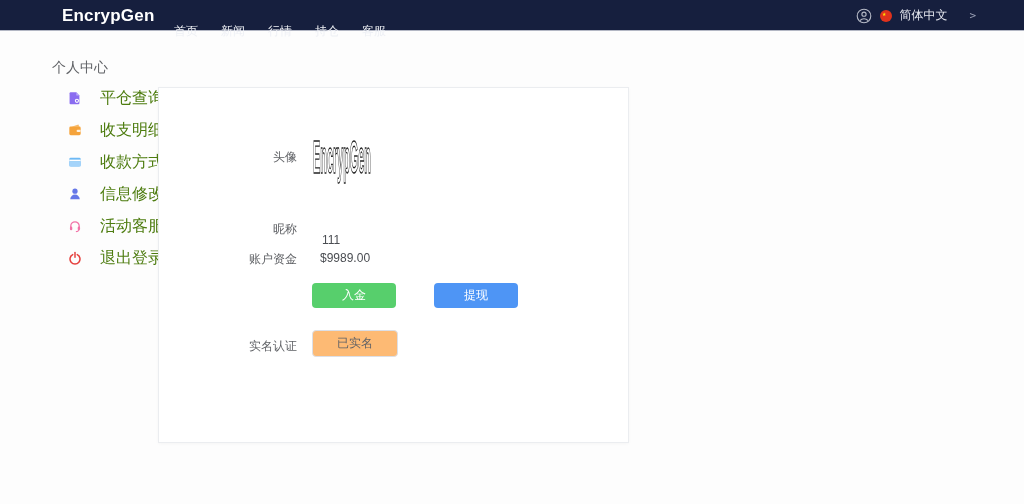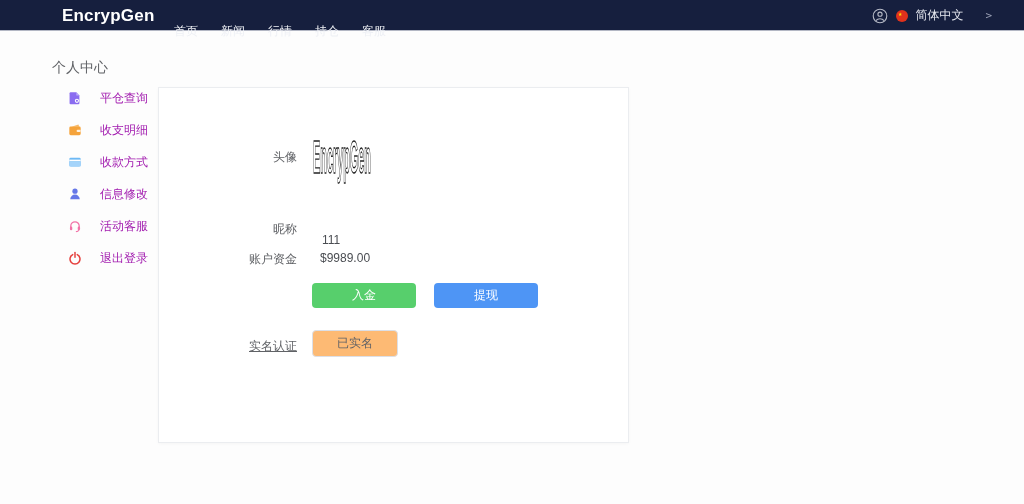--- a/index.html
+++ b/index.html
@@ -10,44 +10,44 @@
   .header {
     position:absolute; left:0; top:0; width:1024px; height:31px;
     background:#161f3e; border-bottom:1px solid #b3b7c4;
   }
   .logo {
     position:absolute; left:62px; top:0; height:31px; line-height:31px;
     color:#ffffff; font-size:17px; font-weight:800; letter-spacing:0.2px;
   }
   .nav { position:absolute; left:174px; top:16px; height:31px; display:flex; align-items:center; gap:23px; }
   .nav-item { color:#eef0f5; font-size:12px; cursor:pointer; white-space:nowrap; }
-  .header-right { position:absolute; right:32px; top:0; height:31px; display:flex; align-items:center; }
+  .header-right { position:absolute; right:48px; top:0; height:31px; display:flex; align-items:center; }
   .person-icon { width:16px; height:16px; display:block; }
   .flag-icon { width:12px; height:12px; display:block; margin-left:8px; }
   .lang-label { color:#e6e8ef; font-size:12px; margin-left:7px; white-space:nowrap; }
   .lang-chevron { color:#9aa0b5; font-size:11px; margin-left:22px; font-family:"DejaVu Sans Mono",monospace; }
 
   
   .sidebar-title { position:absolute; left:52px; top:59px; font-size:14px; color:#606266; }
   .sidebar { position:absolute; left:68px; top:82px; width:110px; }
   .side-item { height:32px; display:flex; align-items:center; cursor:pointer; }
   .side-item .icn { width:14px; height:14px; flex:0 0 14px; }
   .side-item .icn svg { width:14px; height:14px; display:block; }
-  .side-label { margin-left:18px; font-size:12px; color:#a21caf; white-space:nowrap; }
+  .side-label { margin-left:18px; font-size:16px; color:#4d7c0f; white-space:nowrap; }
 
   
   .card {
     position:absolute; left:158px; top:87px; width:471px; height:356px;
     background:#ffffff; border:1px solid #ebedf0; box-shadow:0 1px 3px rgba(0,0,0,0.03);
   }
   .fld-label { position:absolute; right:331px; font-size:12px; color:#606266; white-space:nowrap; }
   .fld-value { position:absolute; font-size:12px; color:#4a4d52; white-space:nowrap; }
   .avatar-box { position:absolute; left:152px; top:40px; width:62px; height:56px; }
   .btn {
-    position:absolute; width:104px; height:25px; border:none; border-radius:4px;
+    position:absolute; width:84px; height:25px; border:none; border-radius:4px;
     color:#ffffff; font-size:12px; text-align:center; line-height:25px; cursor:pointer;
     font-family:"Liberation Sans",sans-serif;
   }
   .btn-deposit { left:153px; top:195px; background:#57cf6c; }
   .btn-withdraw { left:275px; top:195px; background:#4e95f5; }
   .verify-box {
     position:absolute; left:153px; top:242px; width:86px; height:27px;
     border:1px solid #dcdfe6; border-radius:4px; background:#fdba74;
     font-size:12px; color:#606266; text-align:center; line-height:25px;
   }
@@ -169,16 +169,16 @@
 
   <div class="fld-label" style="top:133px;">昵称</div>
   <div class="fld-value" style="left:163px; top:145px;">111</div>
 
   <div class="fld-label" style="top:163px;">账户资金</div>
   <div class="fld-value" style="left:161px; top:163px;">$9989.00</div>
 
   <button class="btn btn-deposit">入金</button>
   <button class="btn btn-withdraw">提现</button>
 
-  <div class="fld-label" style="top:250px;text-decoration:underline;">实名认证</div>
+  <div class="fld-label" style="top:250px;">实名认证</div>
   <div class="verify-box">已实名</div>
 
 </div>
 
 </body></html>

